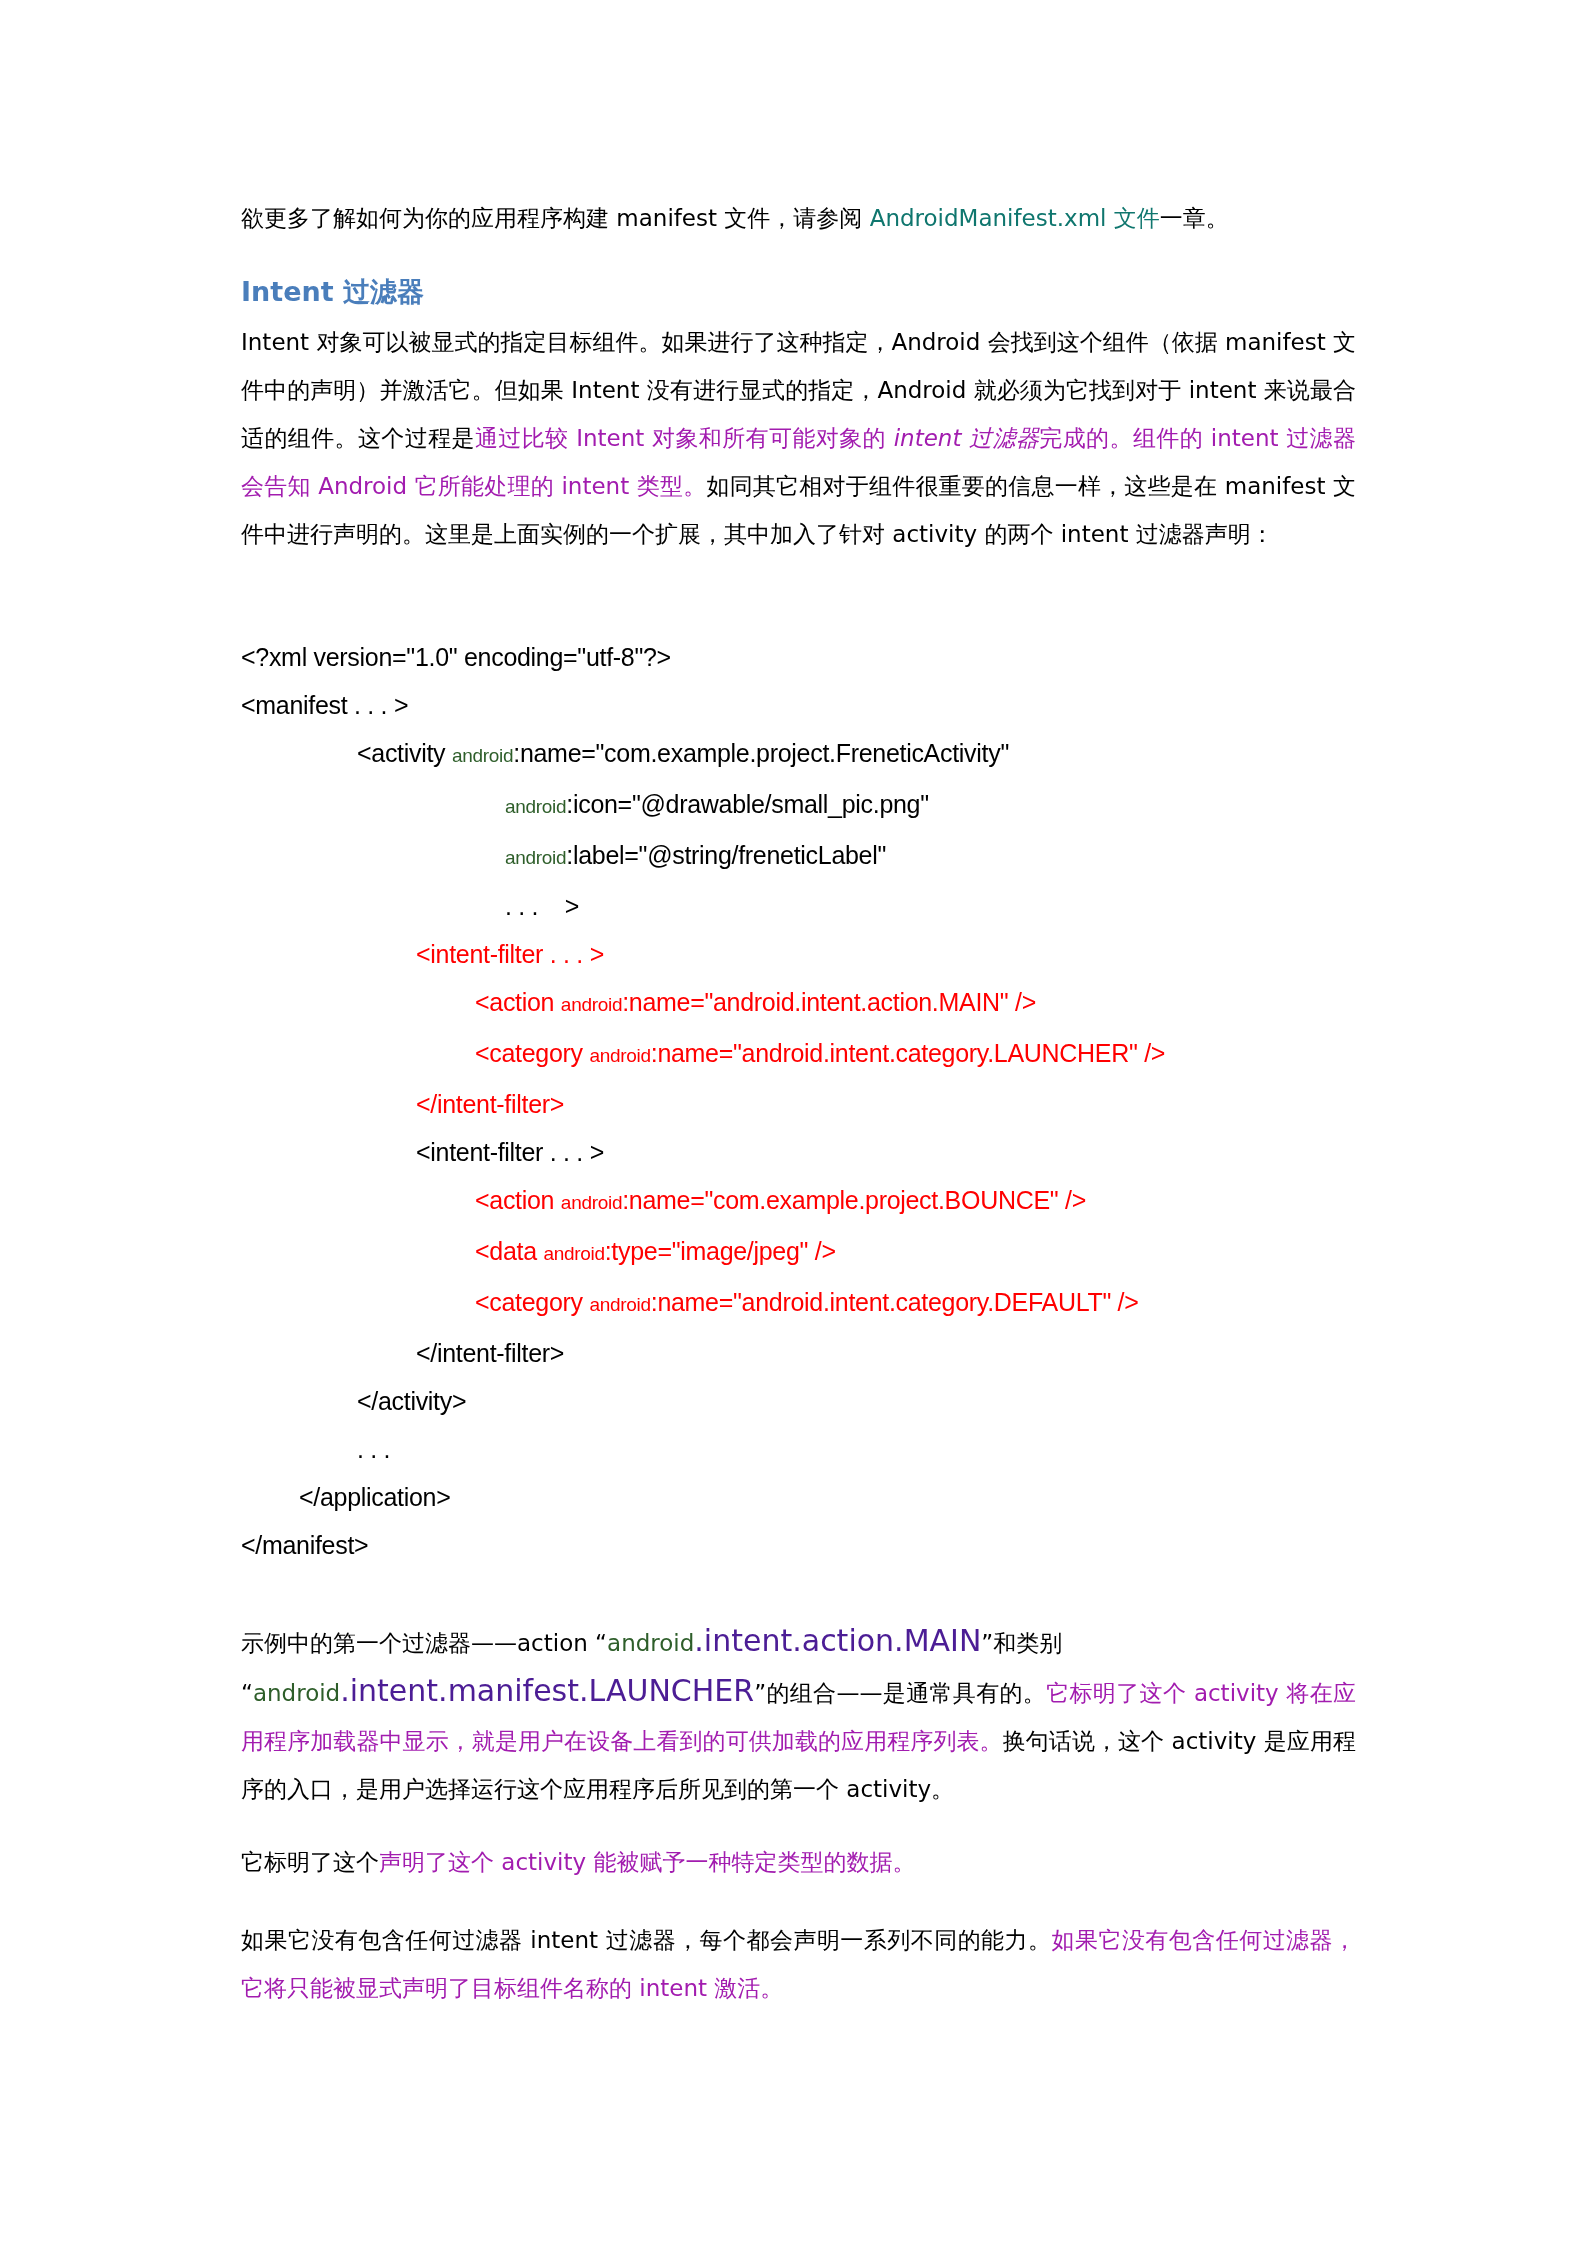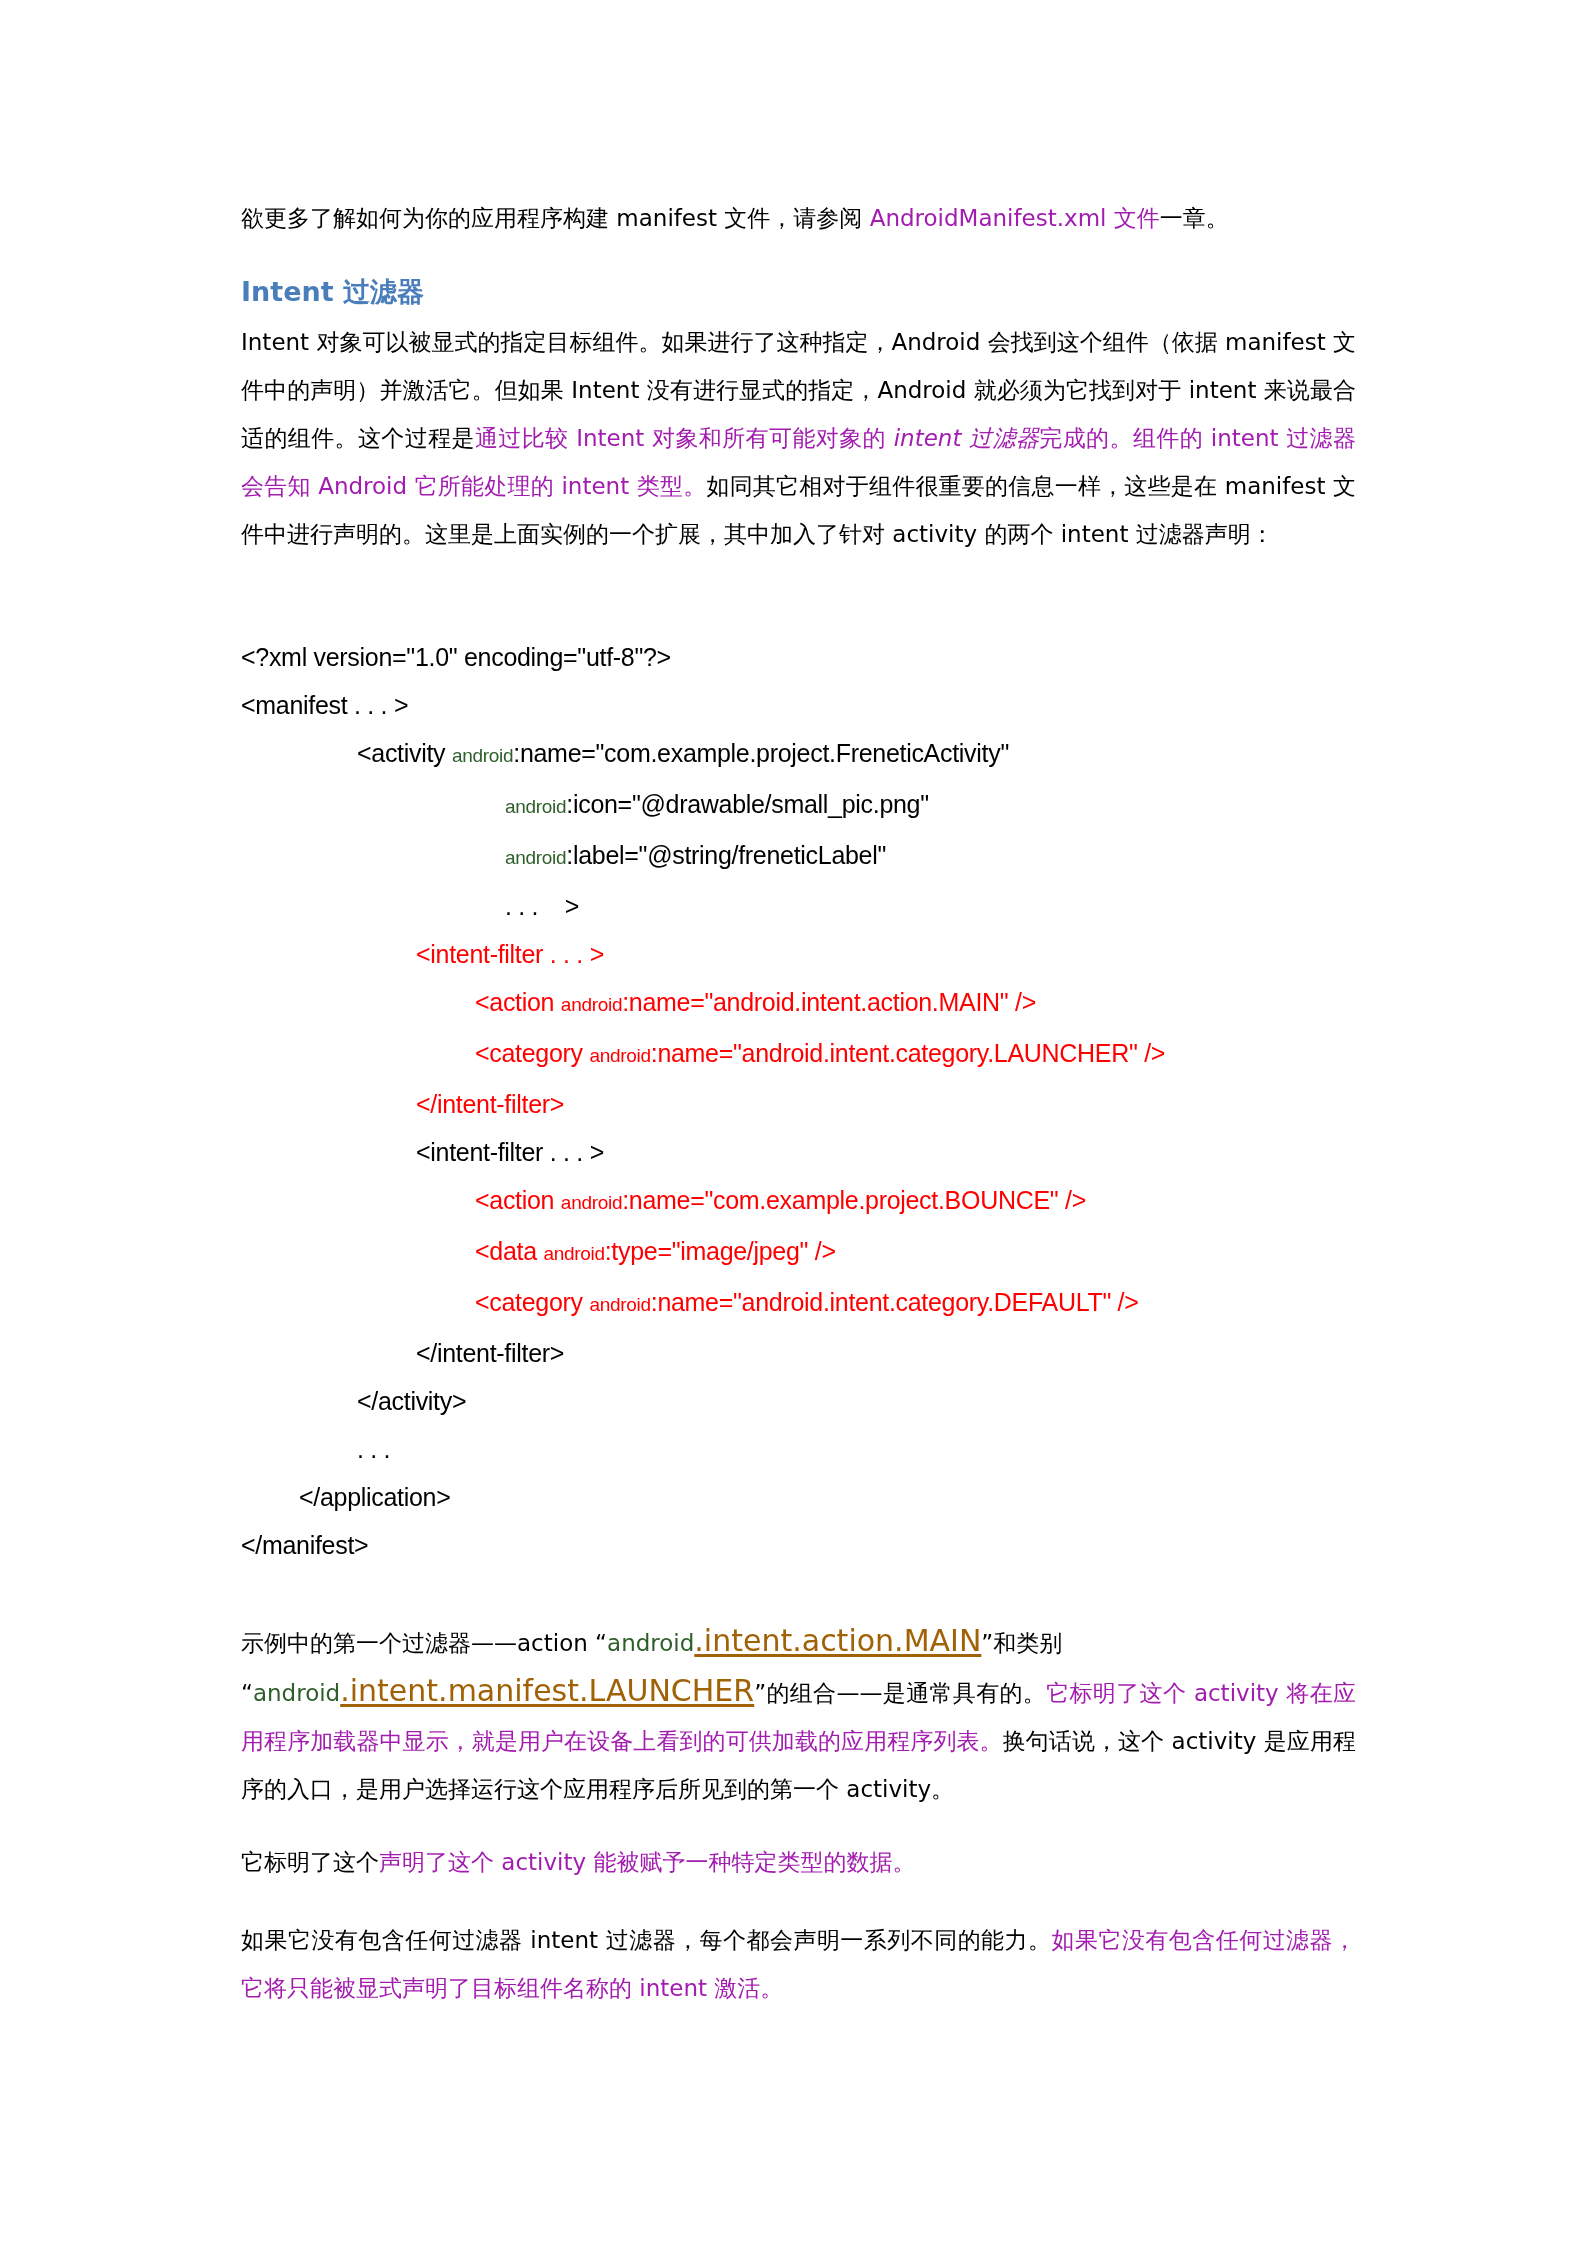--- a/index.html
+++ b/index.html
@@ -7,38 +7,38 @@
       width: 1587px; height: 2245px; position: relative; overflow: hidden;
       font-family: "DejaVu Sans", "Liberation Sans", sans-serif;
       color: #000000;
     }
     .page { position: absolute; left: 241px; top: 0; width: 1115px; }
     .para {
       font-size: 23px; line-height: 48px; margin: 0; text-align: justify;
       letter-spacing: 0px;
     }
     .red { color: #a21caf; }
-    .blue-link { color: #a21caf; }
+    .blue-link { color: #0f766e; }
     .green { color: #2e5e2a; }
     .em { font-style: italic; }
     .heading {
       font-family: "DejaVu Sans", sans-serif;
       font-weight: bold; font-size: 27px; color: #4a7ebb;
       margin: 0; line-height: 40px;
     }
     .code {
       font-family: "Liberation Sans", "DejaVu Sans", sans-serif;
       font-size: 25px; line-height: 48px; margin: 0; white-space: nowrap;
       letter-spacing: -0.3px;
     }
     .code .ns { font-size: 19px; }
     .code .ns.green { color: #2e5e2a; }
     .code-line.red, .code-line.red .ns { color: #ff0000; }
     .ul-link {
-      color: #a16207; text-decoration: underline; font-size: 30px;
+      color: #4c1d95; font-size: 30px;
       text-underline-offset: 3px;
     }
     .i0 { padding-left: 0px; }
     .i1 { padding-left: 58px; }
     .i2 { padding-left: 116px; }
     .i3 { padding-left: 175px; }
     .i4 { padding-left: 234px; }
     .iattr { padding-left: 264px; }
   </style>
 </head>

